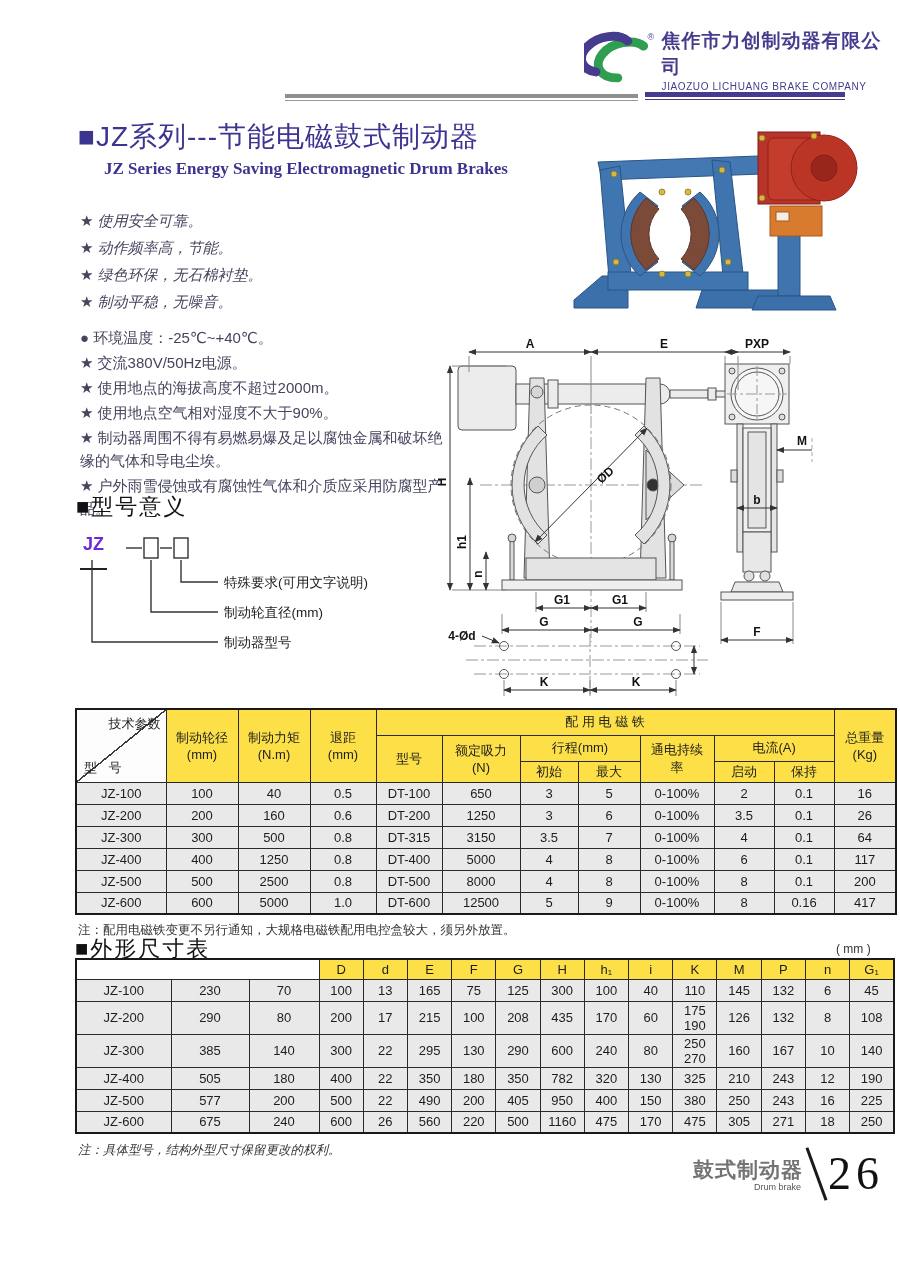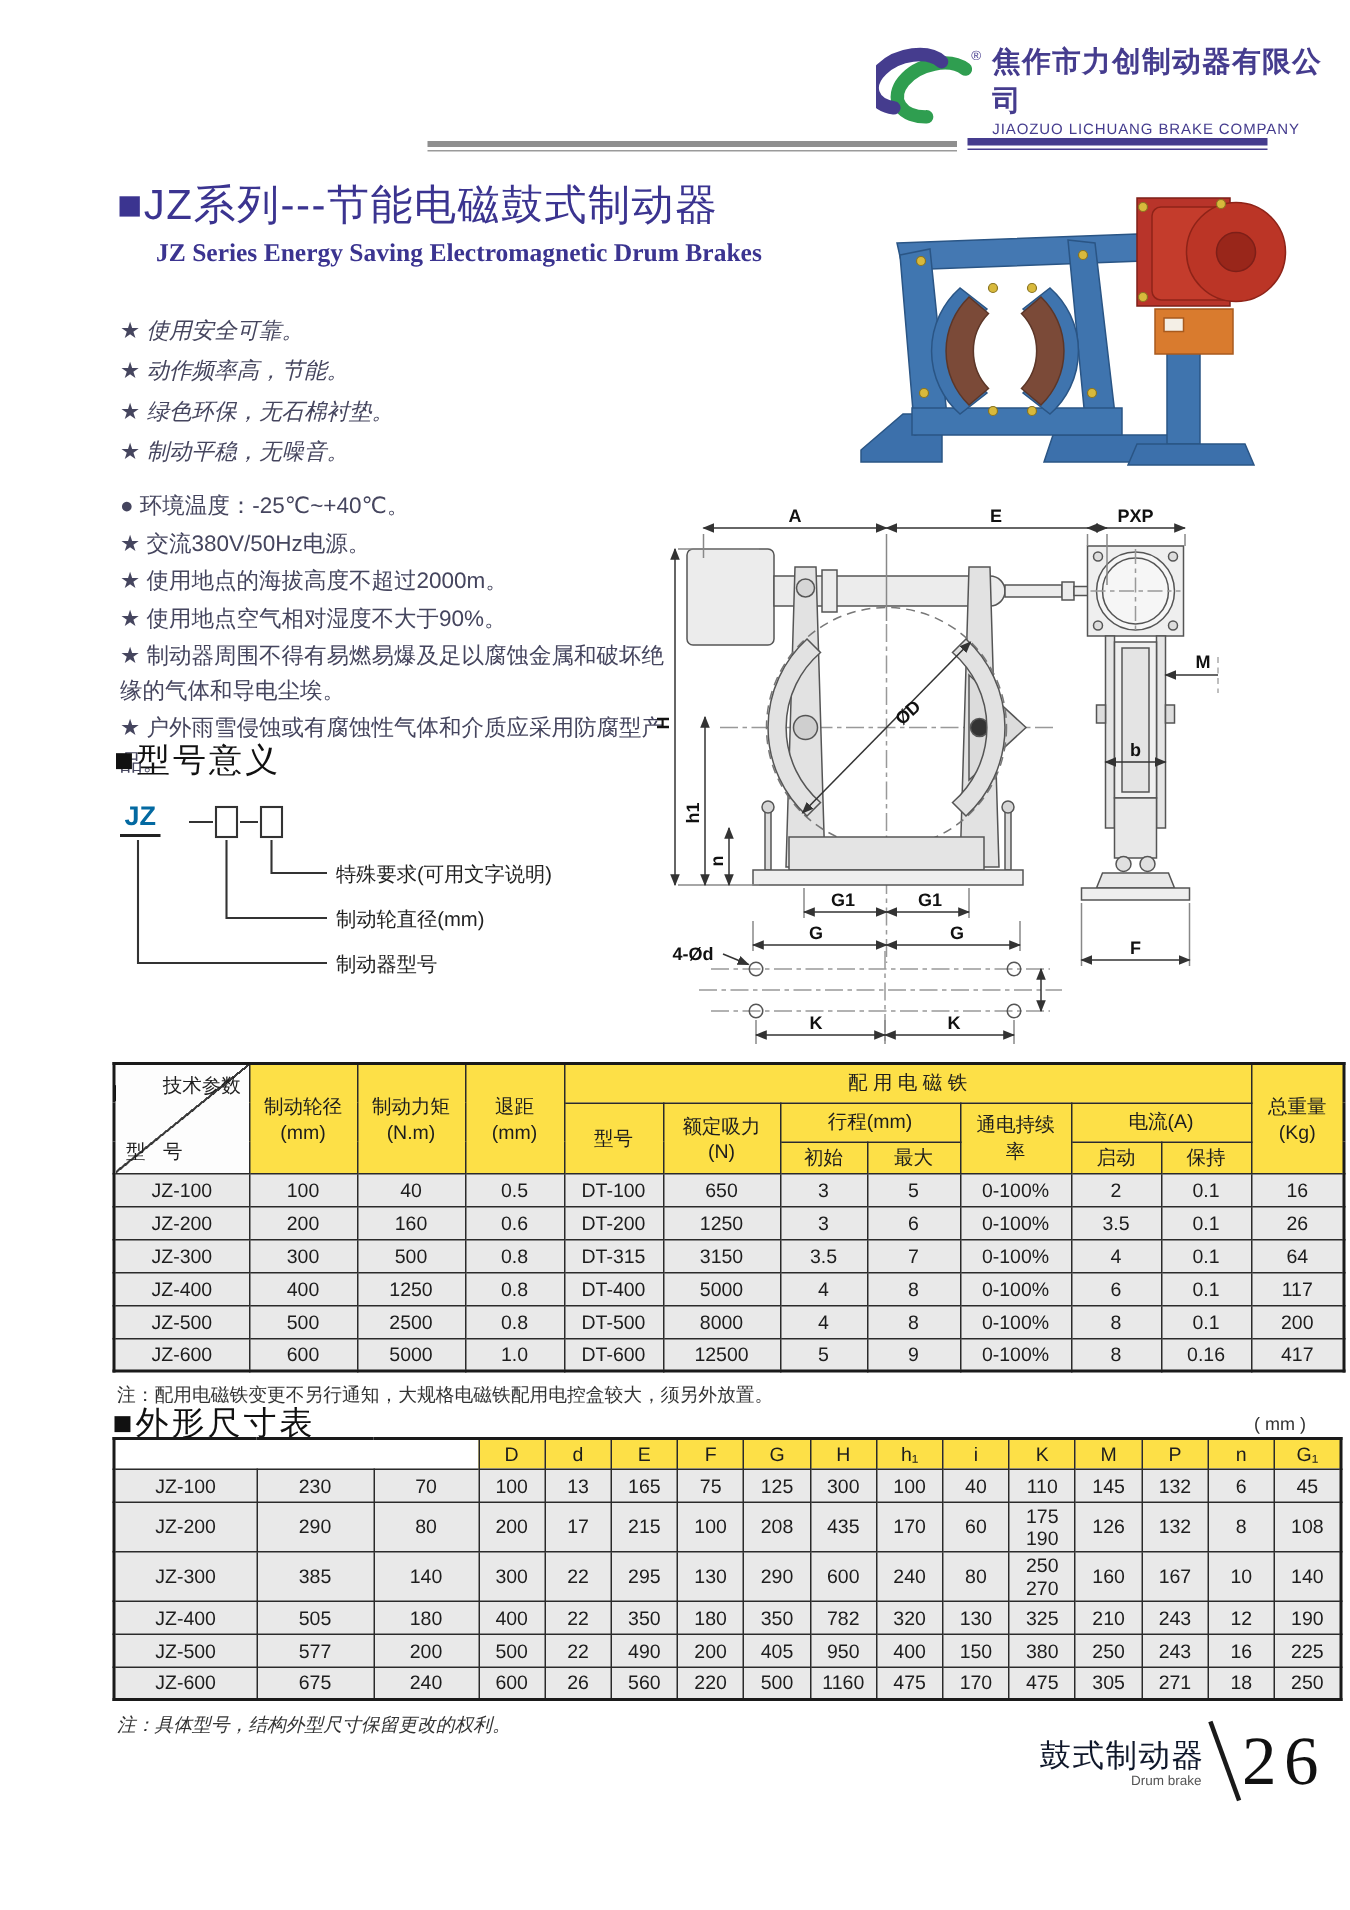--- a/index.html
+++ b/index.html
@@ -26,21 +26,21 @@
 
   
   .feature-list { position:absolute; top:207px; left:80px; font-size:15px; color:#45455e; line-height:27px;font-style:italic; }
   .condition-list { position:absolute; top:326px; left:80px; width:372px; font-size:15px; color:#45455e; line-height:23px; }
   .condition-list .li { margin-bottom:2px; }
 
   
   .model-meaning { position:absolute; top:492px; left:76px; width:340px; }
   .sec-heading { font-size:22px; font-weight:normal; color:#111; letter-spacing:2px; }
   .mm-diagram { position:relative; height:135px; margin-top:8px; }
-  .mm-jz { position:absolute; left:4px; top:4px; font-size:18px; font-weight:bold; color:#0369a1; border-bottom:2px solid #222; padding:0 3px 1px; }
+  .mm-jz { position:absolute; left:4px; top:4px; font-size:18px; font-weight:bold; color:#6d28d9; border-bottom:2px solid #222; padding:0 3px 13px; }
   .mm-svg { position:absolute; left:0; top:0; width:340px; height:135px; }
   .mm-label { position:absolute; left:148px; font-size:13.5px; color:#222; }
 
   
   .photo { position:absolute; top:104px; left:562px; width:322px; height:216px; }
   .drawing { position:absolute; top:330px; left:438px; width:462px; height:372px; }
   .drawing text, .mm-svg text { font-family:"Liberation Sans",sans-serif; }
 
   
   .tech-heading { position:absolute; top:684px; left:75px;margin-top:29px; }
@@ -62,21 +62,21 @@
   td.corner .cb { position:absolute; bottom:5px; left:7px; letter-spacing:4px; }
   .dim-table td.ghost { border:none; background:transparent; }
   .dim-table thead td { height:20px; }
   .tech-table thead tr:nth-child(1) td { height:26px; }
   .tech-table thead tr:nth-child(2) td { height:26px; }
   .tech-table thead tr:nth-child(3) td { height:20px; }
 
   
   .page-footer { position:absolute; top:1146px; right:16px; display:flex; align-items:flex-start; }
   .foot-cat { text-align:right; margin-top:10px; }
-  .foot-cn { font-size:21px; font-weight:normal; color:#0f172a; letter-spacing:1px; }
+  .foot-cn { font-size:21px; font-weight:bold; color:#737373; letter-spacing:1px; }
   .foot-en { font-size:9px; color:#555; margin-top:-2px; margin-right:2px; }
   .foot-slash { width:3px; height:56px; background:#1a1a1a; transform:rotate(-20deg); margin:0 10px 0 12px; }
   .foot-num { font-family:"Liberation Serif","DejaVu Serif",serif; font-size:46px; color:#111; letter-spacing:5px; line-height:56px; }
 </style>
 </head>
 <body>
 
 <div class="page">
 
   <div class="logo-block">

